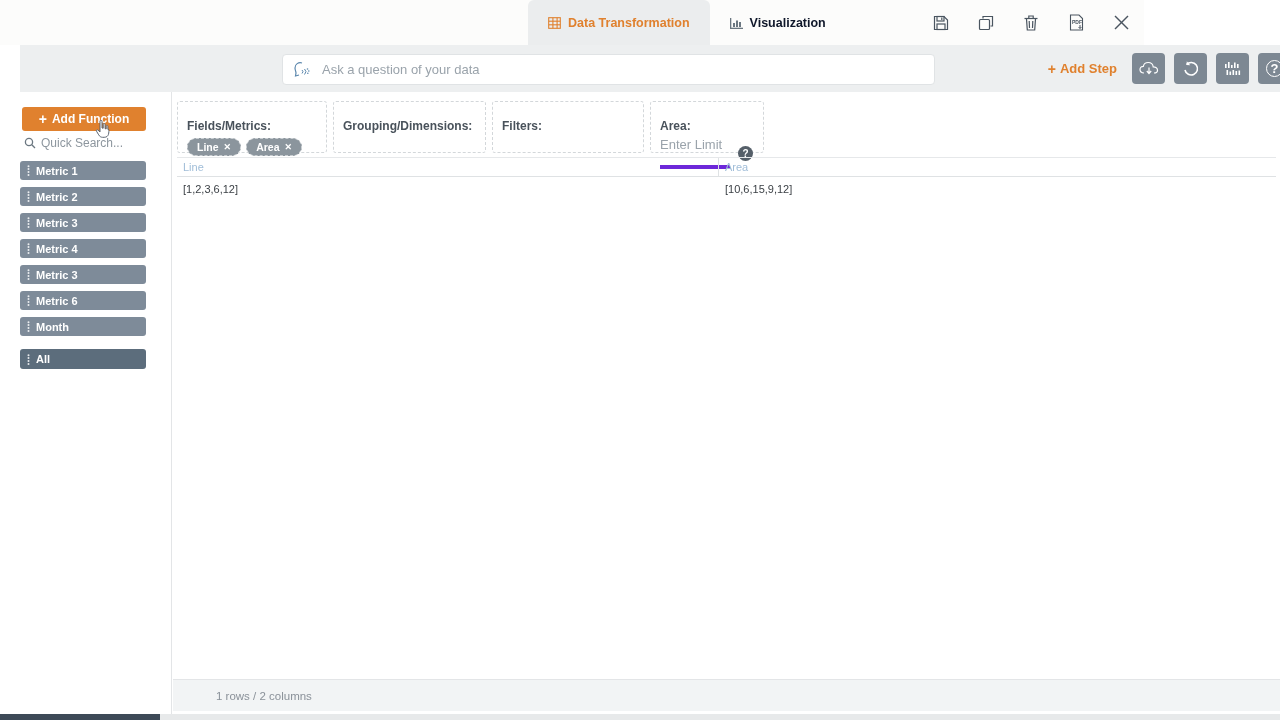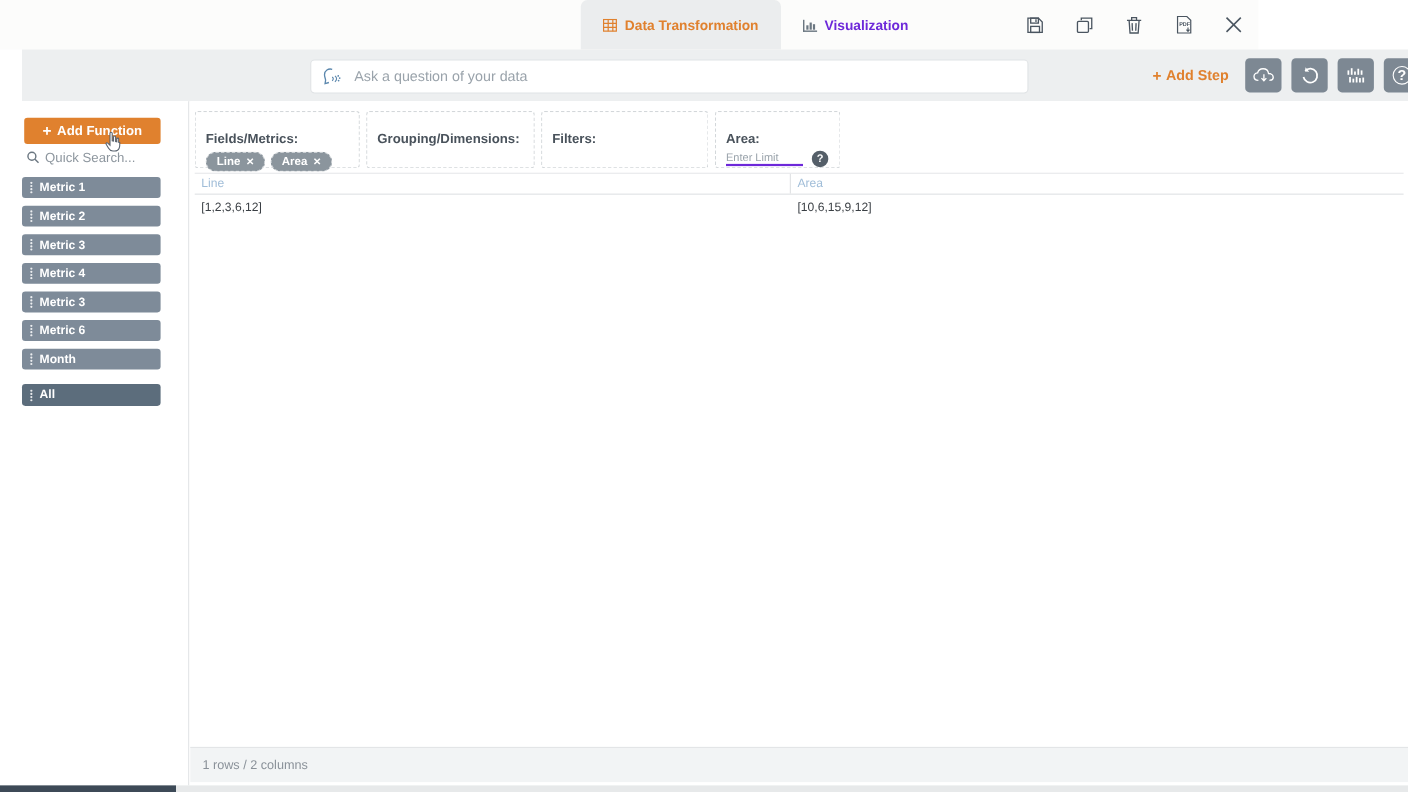--- a/index.html
+++ b/index.html
@@ -4,21 +4,21 @@
 <style>
   * { margin:0; padding:0; box-sizing:border-box; }
   html,body { width:1280px; height:720px; overflow:hidden; }
   body { font-family:"Liberation Sans", sans-serif; background:#ffffff; position:relative; }
   #app { position:absolute; inset:0; width:1280px; height:720px; background:#ffffff; }
 
   
   .topbar { position:absolute; top:0; left:0; width:1144px; height:45px; background:#fcfcfb; }
   .tabs { position:absolute; left:528px; top:0; height:45px; display:flex; }
   .tab { height:45px; display:flex; align-items:center; gap:7px; padding:0 20px;
-         font-size:12.5px; font-weight:bold; color:#6d28d9; cursor:pointer; }
+         font-size:12.5px; font-weight:bold; color:#0f172a; cursor:pointer; }
   .tab.active { background:#ebedee; color:#e0812e; border-radius:6px 6px 0 0; }
   .win-actions { position:absolute; right:14px; top:0; height:45px; display:flex; align-items:center; gap:27px; color:#4a5560; }
   .win-btn { width:18px; height:18px; display:flex; align-items:center; justify-content:center; cursor:pointer; }
 
   
   .toolbar { position:absolute; top:45px; left:0; width:1280px; height:47px; background:#edeff0;margin-left:20px; }
   .search-box { position:absolute; left:262px; top:9px; width:653px; height:31px; background:#ffffff;
                 border:1px solid #e0e3e5; border-radius:4px; display:flex; align-items:center; padding:0 9px; gap:8px; }
   .search-box input { border:none; outline:none; flex:1; font-size:13px; color:#444; font-family:"Liberation Sans",sans-serif; background:transparent; }
   .search-box input::placeholder { color:#9aa3ab; }
@@ -50,41 +50,41 @@
   .main { position:absolute; top:92px; left:173px; width:1107px; height:622px; background:#ffffff; }
   .panels { position:absolute; left:4px; top:9px; display:flex; gap:6px; }
   .panel { border:1px dashed #d3d7da; border-radius:3px; height:52px; padding:6px 9px; }
   .panel-label { font-size:12px; font-weight:bold; color:#49525b; white-space:nowrap;margin-top:11px; }
   .p-fields { width:150px; } .p-group { width:153px; } .p-sort { width:153px; } .p-filter { width:152px; } .p-limit { width:114px; }
   .chip-row { display:flex; gap:5px; margin-top:5px; }
   .chip { background:#8b959d; border:1px dashed rgba(255,255,255,0.55); border-radius:9px; color:#fff;
           font-size:10.5px; font-weight:bold; padding:2px 9px; display:flex; align-items:center; gap:5px; cursor:grab; }
   .chip-x { font-size:9px; cursor:pointer; }
   .limit-row { display:flex; align-items:center; gap:8px; margin-top:4px; }
-  .limit-row input { border:none; border-bottom:2px solid #6d28d9; outline:none; width:70px; font-size:10px;
-                     color:#555; background:transparent; font-family:"Liberation Sans",sans-serif; padding-bottom:0; }
+  .limit-row input { border:none; border-bottom:4px solid #6d28d9; outline:none; width:70px; font-size:13px;
+                     color:#555; background:transparent; font-family:"Liberation Sans",sans-serif; padding-bottom:13px; }
   .limit-row input::placeholder { color:#9aa3ab; }
   .q-badge { width:15px; height:15px; border-radius:50%; background:#555f69; color:#fff; font-size:10px; font-weight:bold;
              display:flex; align-items:center; justify-content:center; cursor:pointer; }
 
   
   .grid-table { position:absolute; left:4px; top:65px; width:1099px; }
   .grid-head { display:flex; border-top:1px solid #e6e8ea; border-bottom:1px solid #dfe2e4; height:20px; }
   .grid-head .gh-cell { font-size:11px; color:#a0bdd8; padding:3px 6px; }
   .gh-c0 { width:542px; border-right:1px solid #dfe2e4; }
   .gh-c1 { flex:1; }
   .grid-row { display:flex; height:22px; }
   .grid-row .gr-cell { font-size:11px; color:#3a3f44; padding:6px 6px 0; }
   .gr-c0 { width:542px; }
   .gr-c1 { flex:1; }
 
   
   .grid-footer { position:absolute; left:0; bottom:3px; width:1107px; height:32px; background:#f2f4f5;
                  border-top:1px solid #e3e5e7; display:flex; align-items:center; padding-left:11px; }
-  .grid-footer span { font-size:11.5px; color:#8a9199; }
+  .grid-footer span { font-size:11.5px; color:#8a9199;margin-left:32px; }
 
   
   .bottom-strip { position:absolute; left:0; bottom:0; width:1280px; height:6px; background:#e7e9ea; }
   .bottom-thumb { position:absolute; left:0; top:0; width:160px; height:6px; background:#3d4a57; cursor:grab; }
 
   
   .cursor { position:absolute; left:94px; top:119px; width:17px; height:20px; pointer-events:none; }
 
   svg { display:block; }
 </style>

